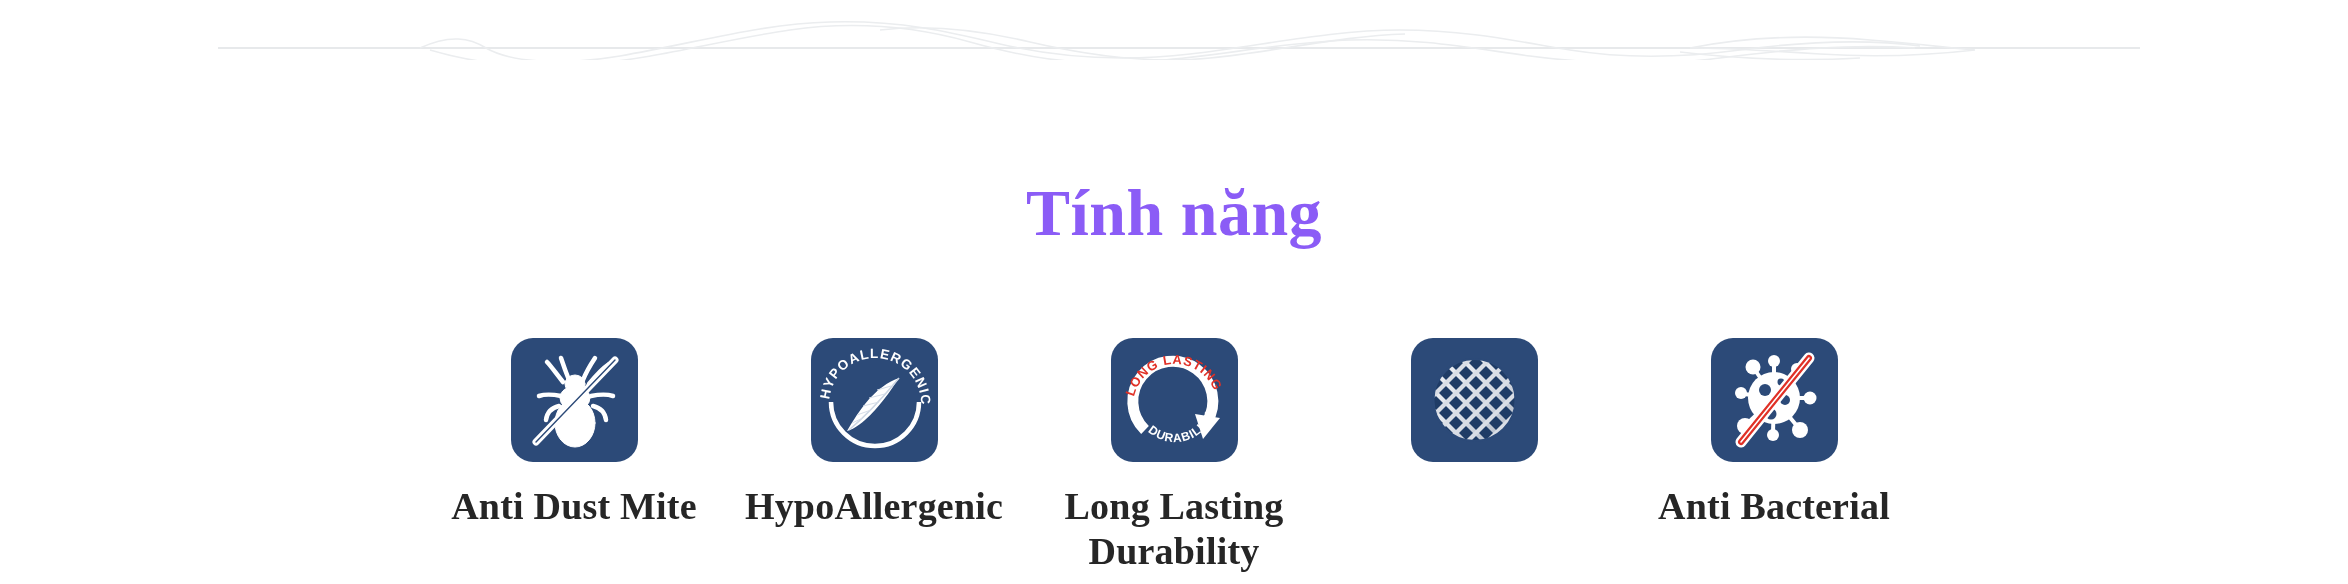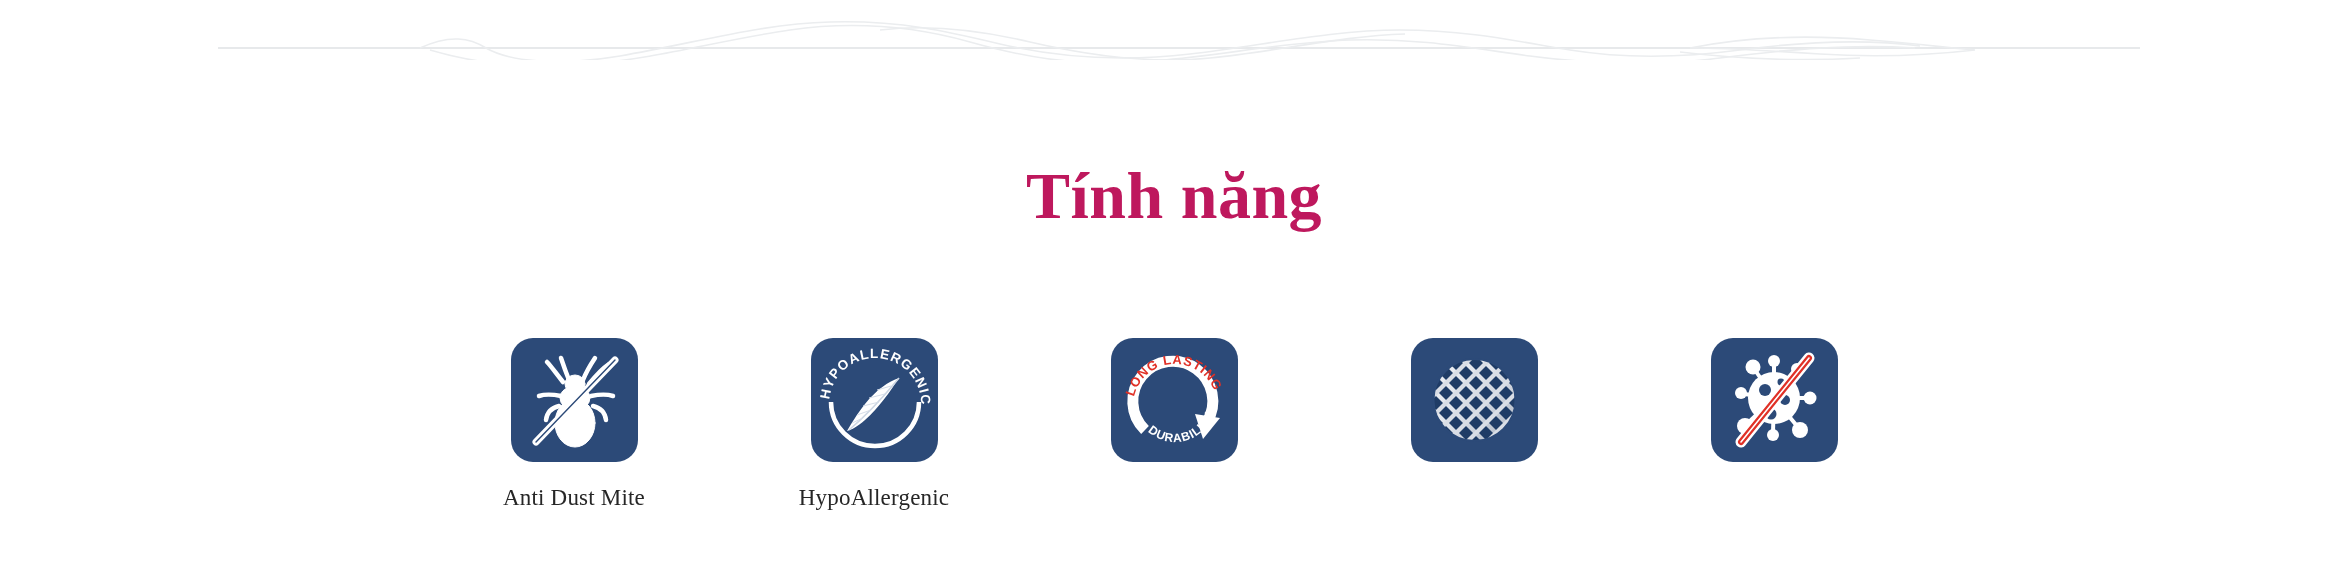--- a/index.html
+++ b/index.html
@@ -24,26 +24,26 @@
     height: 60px;
   }
   .divider-wrap svg {
     display: block;
   }
 
   
   .section-title {
     position: absolute;
     left: 0;
-    top: 160px;
+    top: 177px;
     width: 2348px;
     text-align: center;
     font-size: 66px;
     font-weight: bold;
-    color: #be185d;
+    color: #8b5cf6;
     letter-spacing: 0.5px;
     line-height: 1.1;
   }
 
   
   .features {
     position: absolute;
     left: 0;
     top: 338px;
     width: 2348px;
@@ -66,22 +66,22 @@
     align-items: center;
     justify-content: center;
     overflow: hidden;
   }
   .feature-icon svg {
     display: block;
   }
   .feature-label {
     margin-top: 22px;
     text-align: center;
-    font-size: 23px;
-    font-weight: normal;
+    font-size: 38px;
+    font-weight: bold;
     color: #262626;
     line-height: 1.18;
     font-family: "Liberation Serif", "DejaVu Serif", serif;
     letter-spacing: 0.2px;
     max-width: 260px;
   }
 </style>
 </head>
 <body>
 
@@ -186,20 +186,21 @@
 
         <text font-family="'Liberation Sans', sans-serif" font-size="13" font-weight="bold" fill="#e03127" letter-spacing="0.8">
           <textPath href="#llTop" startOffset="7%">LONG LASTING</textPath>
         </text>
 
         <text font-family="'Liberation Sans', sans-serif" font-size="12" font-weight="bold" fill="#ffffff" letter-spacing="0.8">
           <textPath href="#llBtm" startOffset="26%">DURABILITY</textPath>
         </text>
       </svg>
     </div>
+    <div class="feature-label">Long Lasting Durability</div>
   </div>
 
   <div class="feature">
     <div class="feature-icon">
       <svg width="127" height="124" viewBox="0 0 127 124" xmlns="http://www.w3.org/2000/svg">
         <defs>
           <clipPath id="fabricClip">
             <circle cx="63.5" cy="62" r="41"></circle>
           </clipPath>
           <linearGradient id="threadGrad" x1="0" y1="0" x2="1" y2="1">
@@ -271,15 +272,16 @@
           <circle cx="74" cy="62" r="5"></circle>
           <circle cx="60" cy="76" r="5.5"></circle>
           <circle cx="70" cy="44" r="3.5"></circle>
         </g>
 
         <line x1="98" y1="20" x2="30" y2="104" stroke="#ffffff" stroke-width="11" stroke-linecap="round"></line>
         <line x1="98" y1="20" x2="30" y2="104" stroke="#e03127" stroke-width="6" stroke-linecap="round"></line>
         <line x1="98" y1="20" x2="30" y2="104" stroke="#ffffff" stroke-width="1.6" stroke-linecap="round"></line>
       </svg>
     </div>
+    <div class="feature-label">Anti Bacterial</div>
   </div>
 
 </div>
 
 </body></html>

